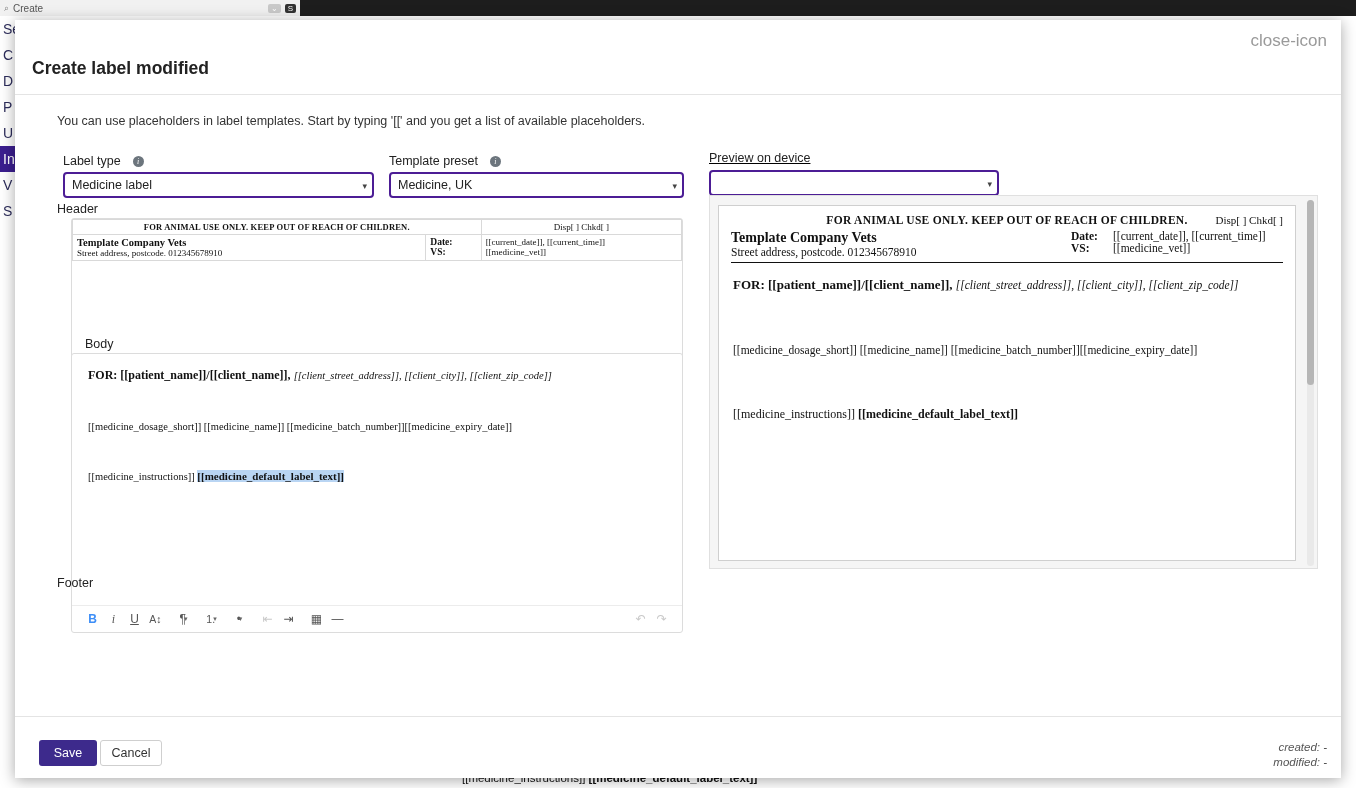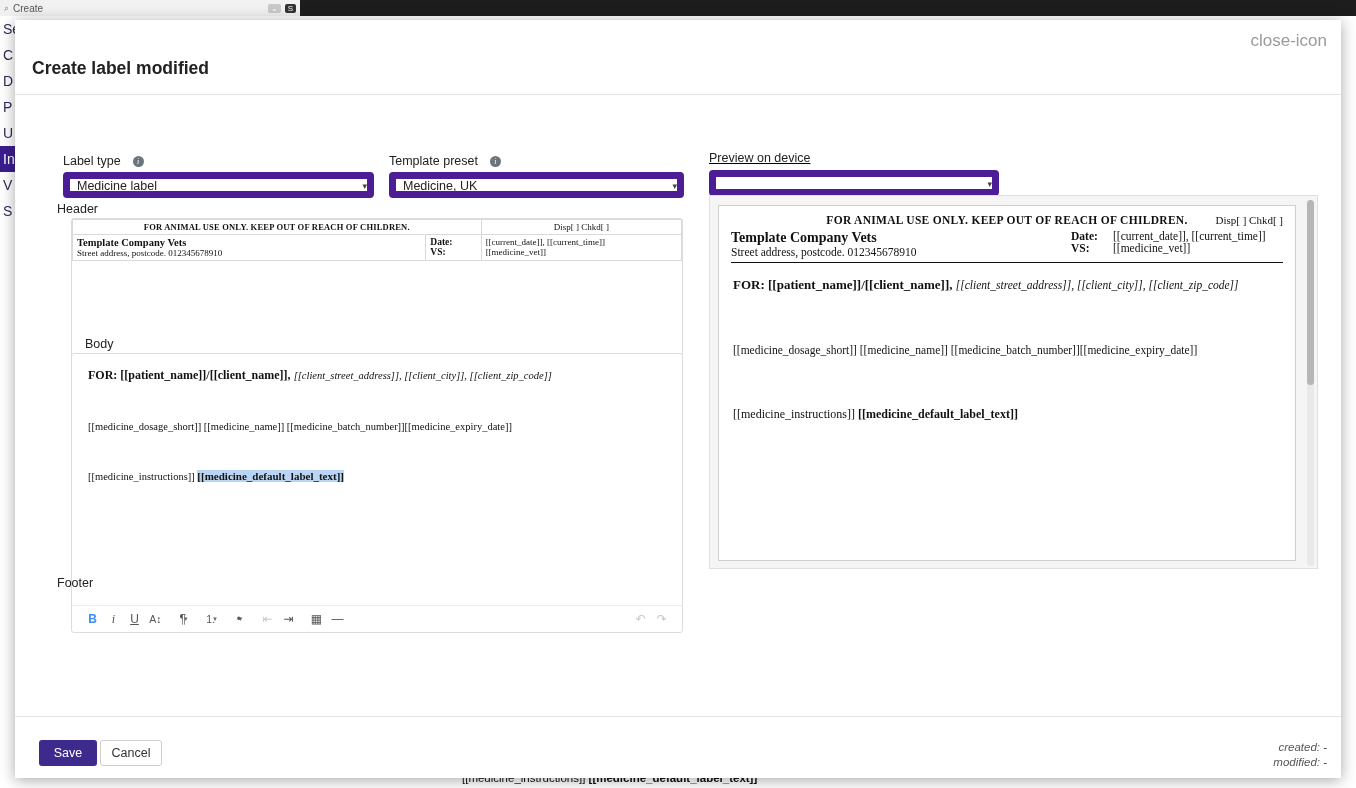--- a/index.html
+++ b/index.html
@@ -90,21 +90,21 @@
   }
   .info-dot {
     display: inline-block; width: 11px; height: 11px; border-radius: 50%;
     background: #6c757d; color: #fff; font-size: 8px;
     text-align: center; line-height: 11px; font-style: italic;
     font-family: "Liberation Serif", serif;
   }
   .sel-wrap { position: absolute; }
   .sel {
     width: 100%; height: 26px;
-    border: 7px solid #4c1d95; border-radius: 4px;
+    border: 2px solid #4c1d95; border-radius: 4px;
     background: #fff; font-size: 12.5px; color: #222;
     padding: 0 24px 0 7px;
     appearance: none; -webkit-appearance: none;
     font-family: "Liberation Sans", sans-serif;
   }
   .sel-arrow {
     position: absolute; right: 7px; top: 50%; transform: translateY(-45%);
     pointer-events: none; font-size: 9px; color: #444;
   }
 
@@ -292,20 +292,21 @@
 </div>
 
 <div id="modal">
 
   <div id="modal-close">close-icon</div>
   <div id="modal-title">Create label modified</div>
   <div id="modal-divider"></div>
 
   <div id="modal-body">
 
+    <div class="helper-text">You can use placeholders in label templates. Start by typing '[[' and you get a list of available placeholders.</div>
 
     <div class="sel-wrap" id="label-type-wrap">
       <div class="field-label">
         <span>Label type</span>
         <span class="info-dot">i</span>
       </div>
       <div style="position:relative;margin-top:4px;">
         <select class="sel">
           <option>Medicine label</option>
         </select>

